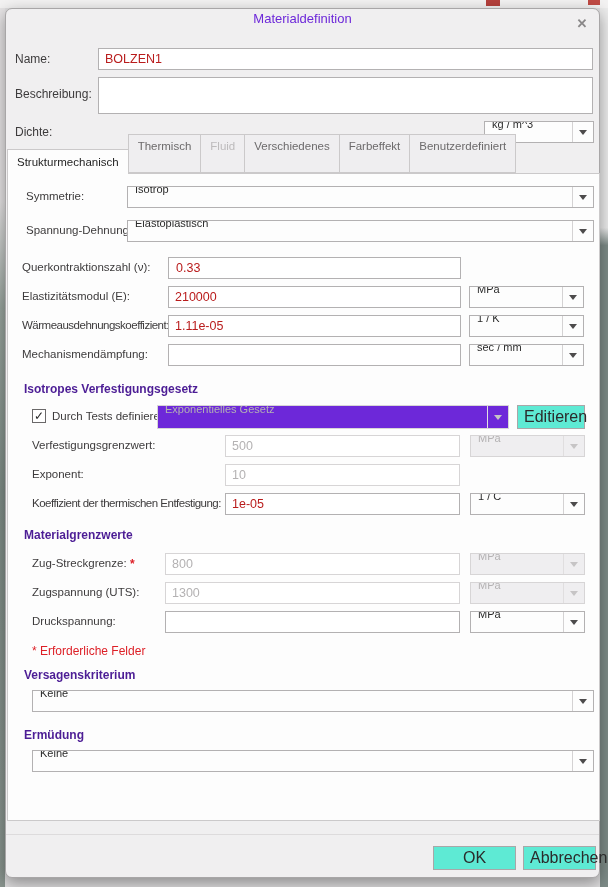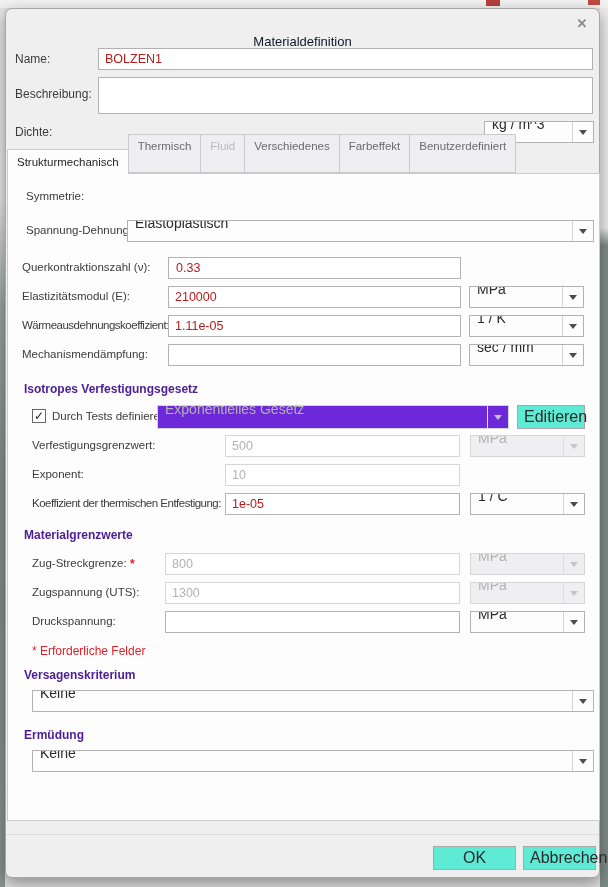--- a/index.html
+++ b/index.html
@@ -18,22 +18,22 @@
   #bg-right { left:600px; top:8px; width:8px; height:879px;
     background:linear-gradient(#ececec 0%, #ececec 25%, #7e8c88 27%, #7e8c88 100%); }
 
   
   .dialog {
     position:absolute; left:5px; top:8px; width:595px; height:870px;
     background:#f0eff0; border:1px solid #a8a6a7; border-radius:7px;
     box-shadow:0 5px 16px rgba(0,0,0,.38);
   }
   .title {
-    position:absolute; top:25px; left:0; right:0; text-align:center;
-    font-size:13px; color:#0f172a;
+    position:absolute; top:2px; left:0; right:0; text-align:center;
+    font-size:13px; color:#6d28d9;
   }
   .close {
     position:absolute; top:7px; right:9px; width:16px; height:16px;
     color:#8a8889; font-size:13px; font-weight:bold; text-align:center; line-height:16px;
     cursor:default;
   }
   .lbl { position:absolute; font-size:12px; color:#3d3b3c; white-space:nowrap; }
   .lbl-s { position:absolute; font-size:11.5px; color:#3d3b3c; white-space:nowrap; }
   .tight { letter-spacing:-0.5px; }
   .sect { position:absolute; font-size:12px; font-weight:bold; color:#4c1d95; white-space:nowrap; }
@@ -41,21 +41,21 @@
   input.tin, textarea.tin {
     position:absolute; background:#fff; border:1px solid #b3b1b2;
     font-family:"Liberation Sans",sans-serif; font-size:12.5px; color:#b91c1c;
     padding:0 6px; height:22px; outline:none; z-index:2;
   }
   textarea.tin { resize:none; padding-top:3px; }
   input.dis { border-color:#d7d5d6; color:#b4b2b3; }
 
   .combo {
     position:absolute; background:#fdfdfd; border:1px solid #b3b1b2; height:22px;
-    font-size:14px; color:#2b2b2b; padding:0 26px 16px 7px;
+    font-size:11px; color:#2b2b2b; padding:0 26px 16px 7px;
     display:flex; align-items:center; z-index:2; white-space:nowrap; overflow:hidden;
   }
   .combo .arr {
     position:absolute; right:0; top:0; bottom:0; width:21px;
     border-left:1px solid #d4d2d3; display:flex; align-items:center; justify-content:center;
   }
   .tri { width:0; height:0; border-left:4px solid transparent; border-right:4px solid transparent;
     border-top:5px solid #4d4b4c; }
   .combo.dis { background:#6d28d9; border-color:#d7d5d6; color:#b4b2b3; }
   .combo.dis .arr { border-left-color:#e2e0e1; }
@@ -128,20 +128,26 @@
     <div class="tab">Thermisch</div>
     <div class="tab disabled">Fluid</div>
     <div class="tab">Verschiedenes</div>
     <div class="tab">Farbeffekt</div>
     <div class="tab">Benutzerdefiniert</div>
   </div>
 
   <div class="panel">
 
     <div class="lbl-s" style="left:18px; top:16px;">Symmetrie:</div>
+    <div class="combo" style="left:119px; top:12px; width:467px;">
+      <span>Isotrop</span>
+      <span class="arr">
+          <span class="tri"></span>
+        </span>
+    </div>
 
     <div class="lbl-s" style="left:18px; top:50px;">Spannung-Dehnung:</div>
     <div class="combo" style="left:119px; top:46px; width:467px;">
       <span>Elastoplastisch</span>
       <span class="arr">
           <span class="tri"></span>
         </span>
     </div>
 
     <div class="lbl-s" style="left:14px; top:87px;">Querkontraktionszahl (ν):</div>

